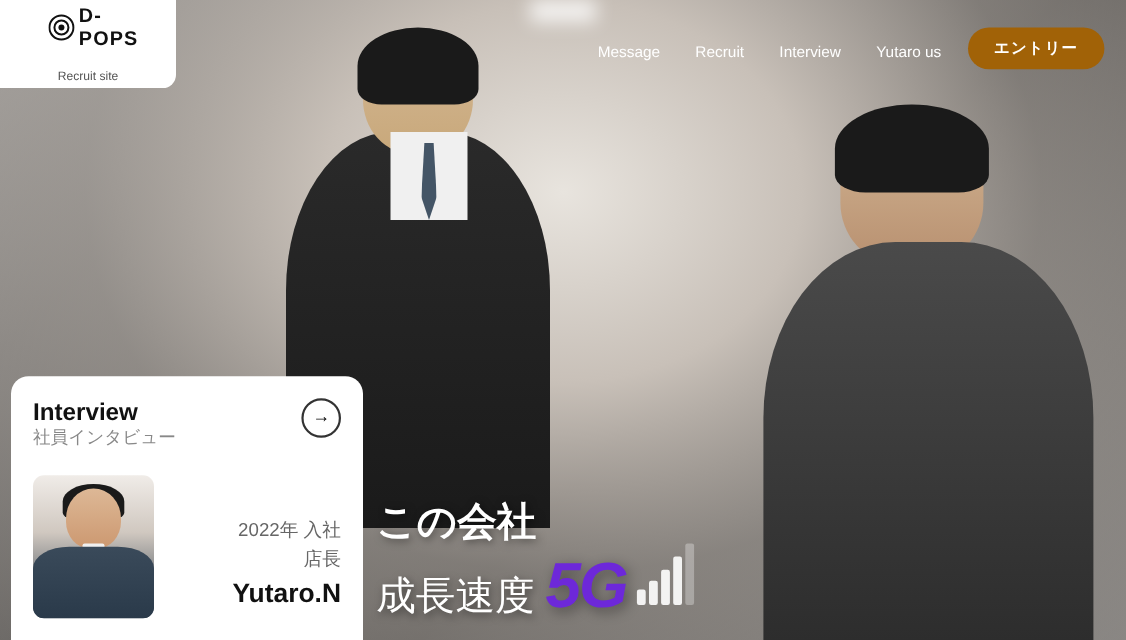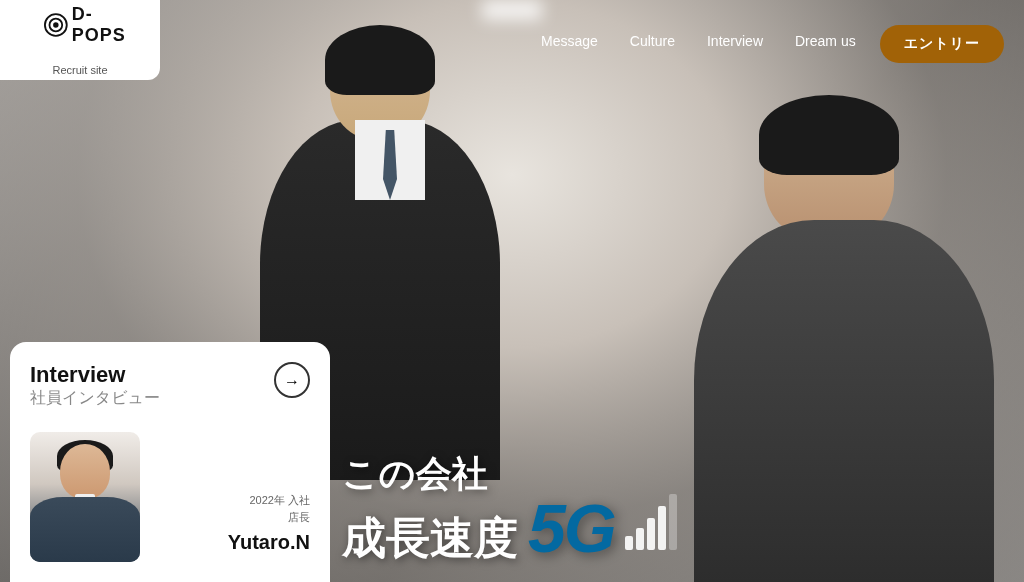--- a/index.html
+++ b/index.html
@@ -183,21 +183,21 @@
       color: white;
       font-size: 11px;
       letter-spacing: 0.5px;
       opacity: 0.9;
       padding-right: 10px;
     }
 
     
     .nav {
       display: flex;
-      align-items: flex-start;
+      align-items: flex-end;
       gap: 0;
       margin-right: 20px;
     }
 
     .nav-item {
       color: white;
       font-size: 14px;
       font-weight: 500;
       padding: 8px 16px;
       cursor: pointer;
@@ -325,29 +325,29 @@
 
     .person-info {
       flex: 1;
       display: flex;
       flex-direction: column;
       align-items: flex-end;
       padding-bottom: 8px;
     }
 
     .person-meta {
-      font-size: 11px;
+      font-size: 17px;
       color: #666;
       text-align: right;
       margin-bottom: 4px;
       line-height: 1.6;
     }
 
     .person-name {
-      font-size: 20px;
+      font-size: 24px;
       font-weight: 700;
       color: #111;
       text-align: left;
     }
 
     
     .hero-text {
       position: absolute;
       bottom: 20px;
       left: 342px;
@@ -357,37 +357,37 @@
     }
 
     .hero-line1 {
       font-size: 36px;
       font-weight: 900;
       line-height: 1.1;
       text-shadow: 2px 2px 8px rgba(0,0,0,0.5);
     }
 
     .hero-line2 {
-      font-size: 44px;
-      font-weight: 700;
+      font-size: 36px;
+      font-weight: 400;
       line-height: 1.1;
       text-shadow: 2px 2px 8px rgba(0,0,0,0.5);
     }
 
     .hero-5g {
       display: flex;
       align-items: flex-end;
       gap: 10px;
       margin-top: 0;
     }
 
     .fiveg-text {
-      font-size: 68px;
+      font-size: 58px;
       font-weight: 900;
-      color: #0369a1;
+      color: #6d28d9;
       line-height: 1;
       text-shadow: 3px 3px 12px rgba(0,0,0,0.4);
       letter-spacing: -2px;
       font-style: italic;
     }
 
     .signal-bars {
       display: flex;
       align-items: flex-end;
       gap: 3px;
@@ -457,23 +457,23 @@
       </svg>
       <span class="logo-text">D-POPS</span>
     </div>
     <div class="logo-sub">Recruit site</div>
   </div>
 
   <div class="nav-right">
     <div class="nav-items-row">
       <nav class="nav">
         <div class="nav-item">Message</div>
-        <div class="nav-item">Culture</div>
+        <div class="nav-item">Recruit</div>
         <div class="nav-item">Interview</div>
-        <div class="nav-item">Dream us</div>
+        <div class="nav-item">Yutaro us</div>
         <div class="nav-entry">エントリー</div>
       </nav>
     </div>
   </div>
 </header>
 
 <div class="interview-card">
   <div class="interview-header">
     <div>
       <div class="interview-title">Interview</div>

